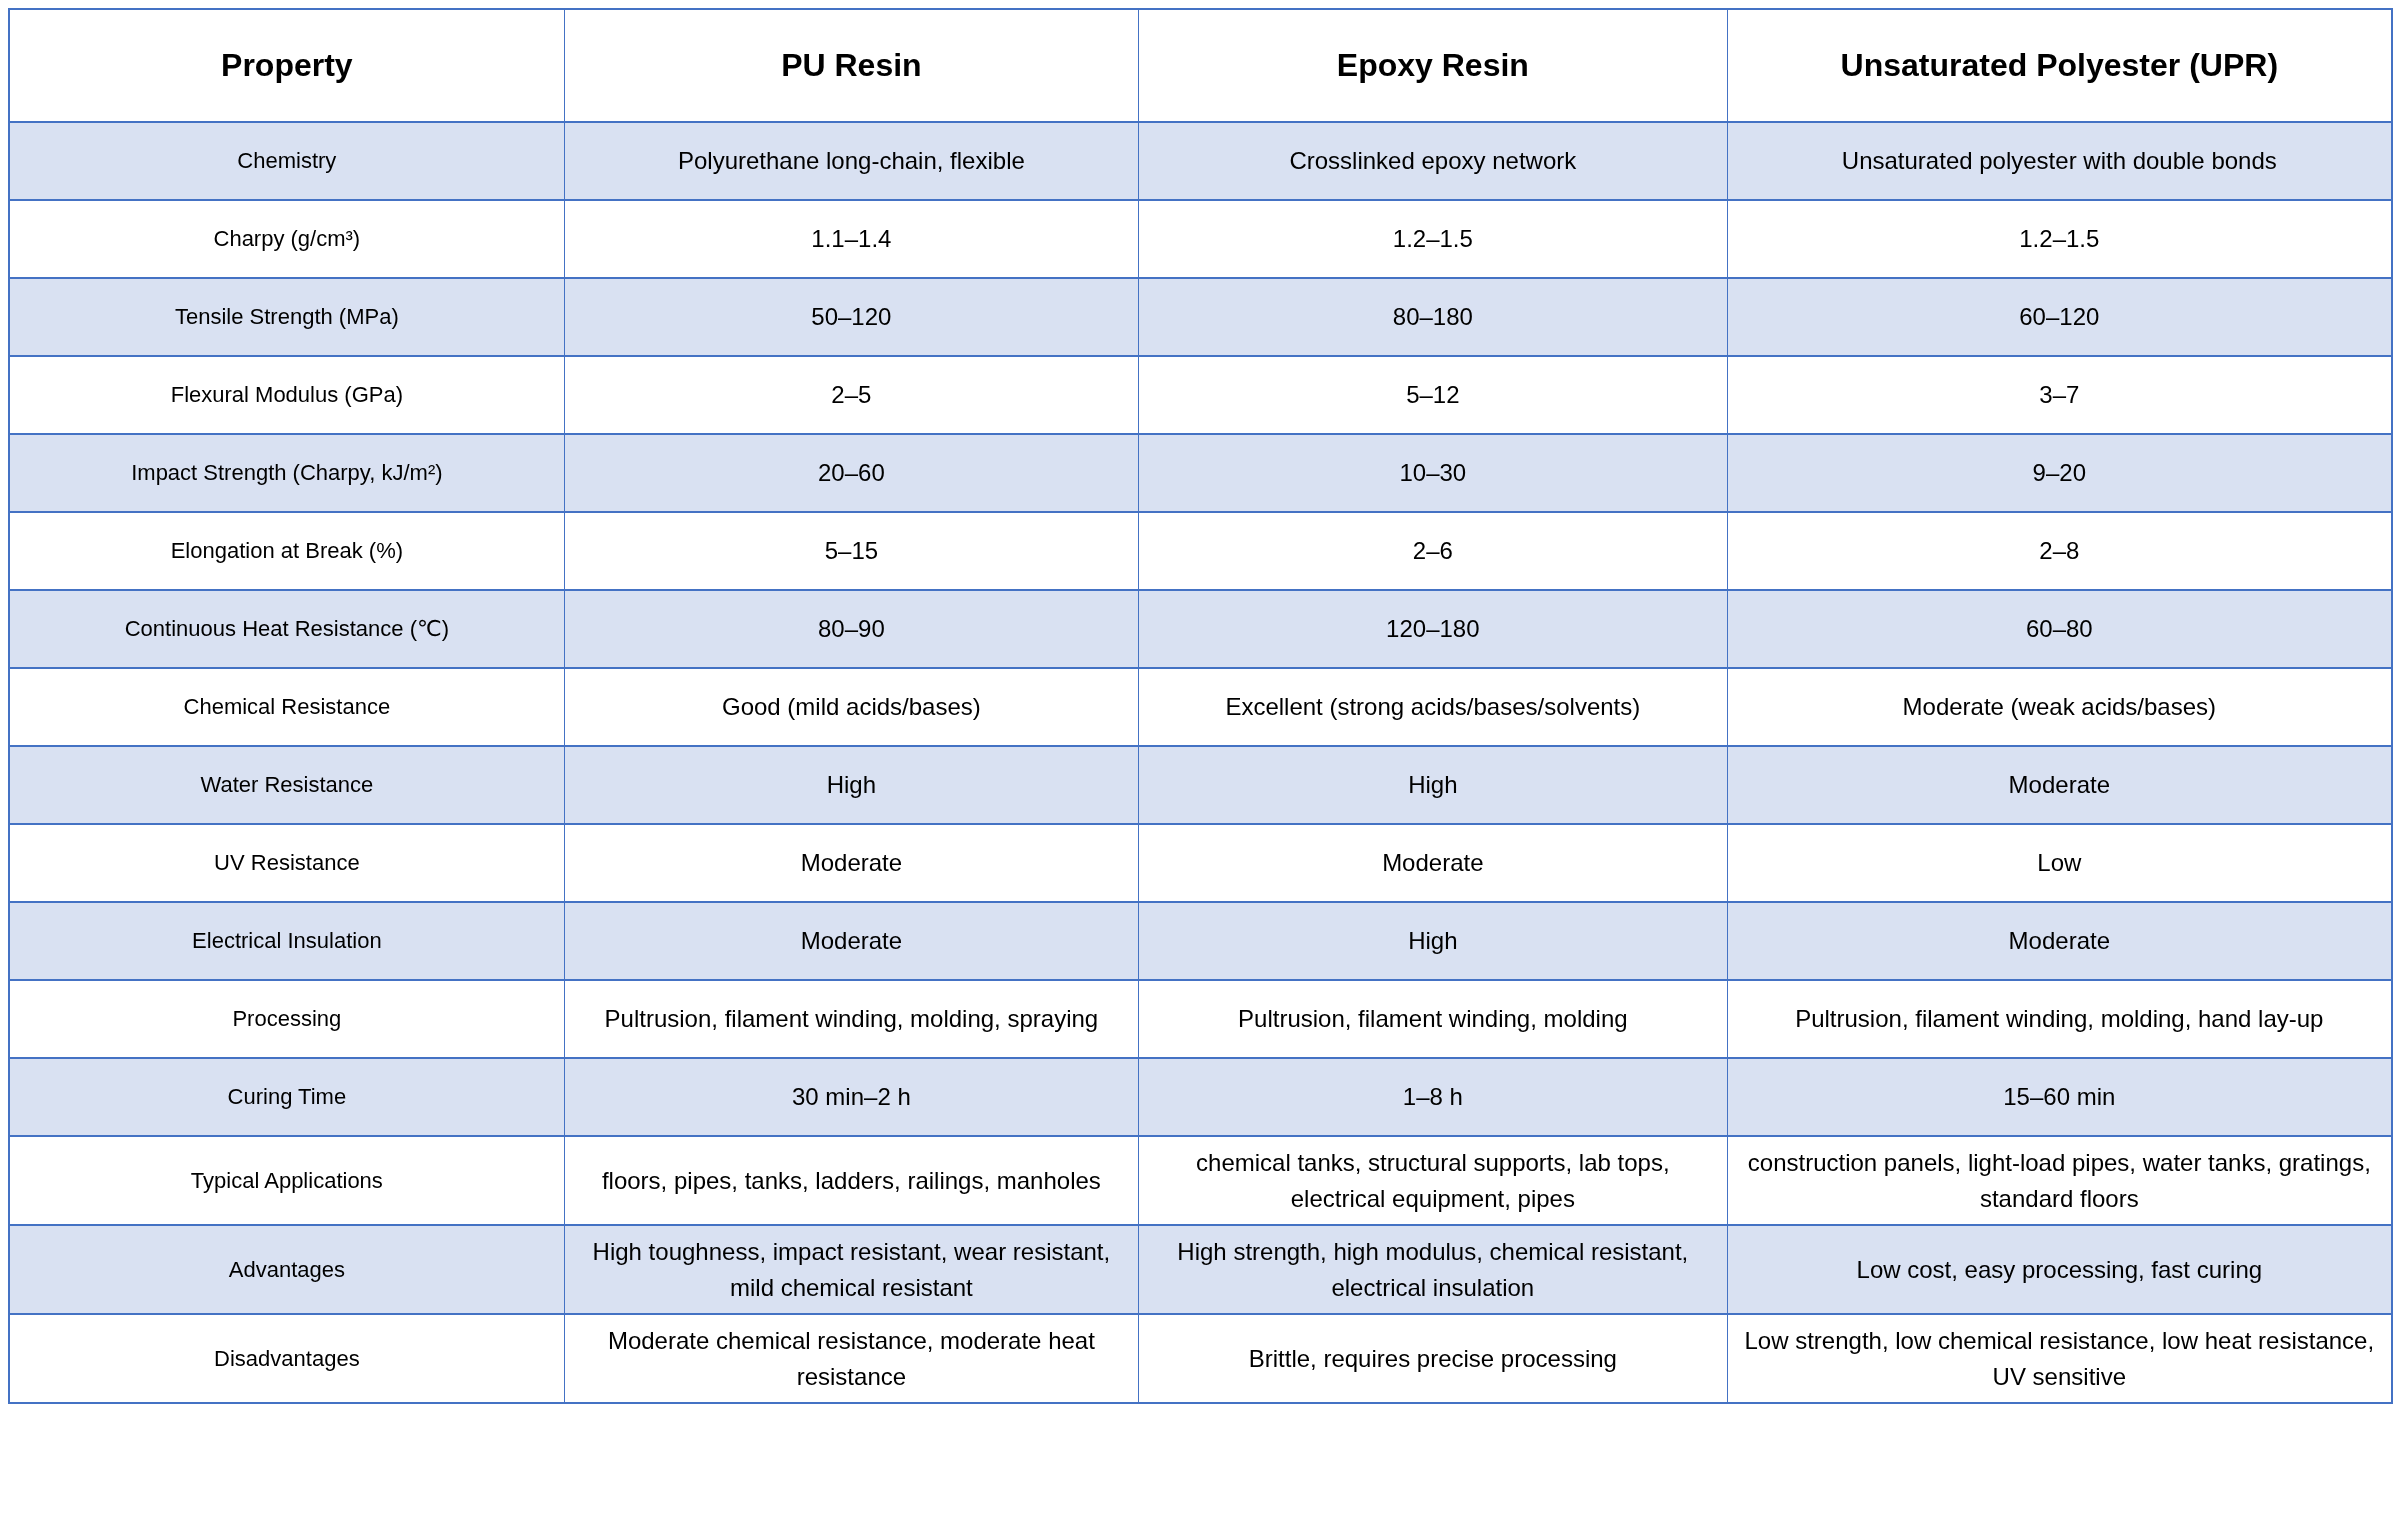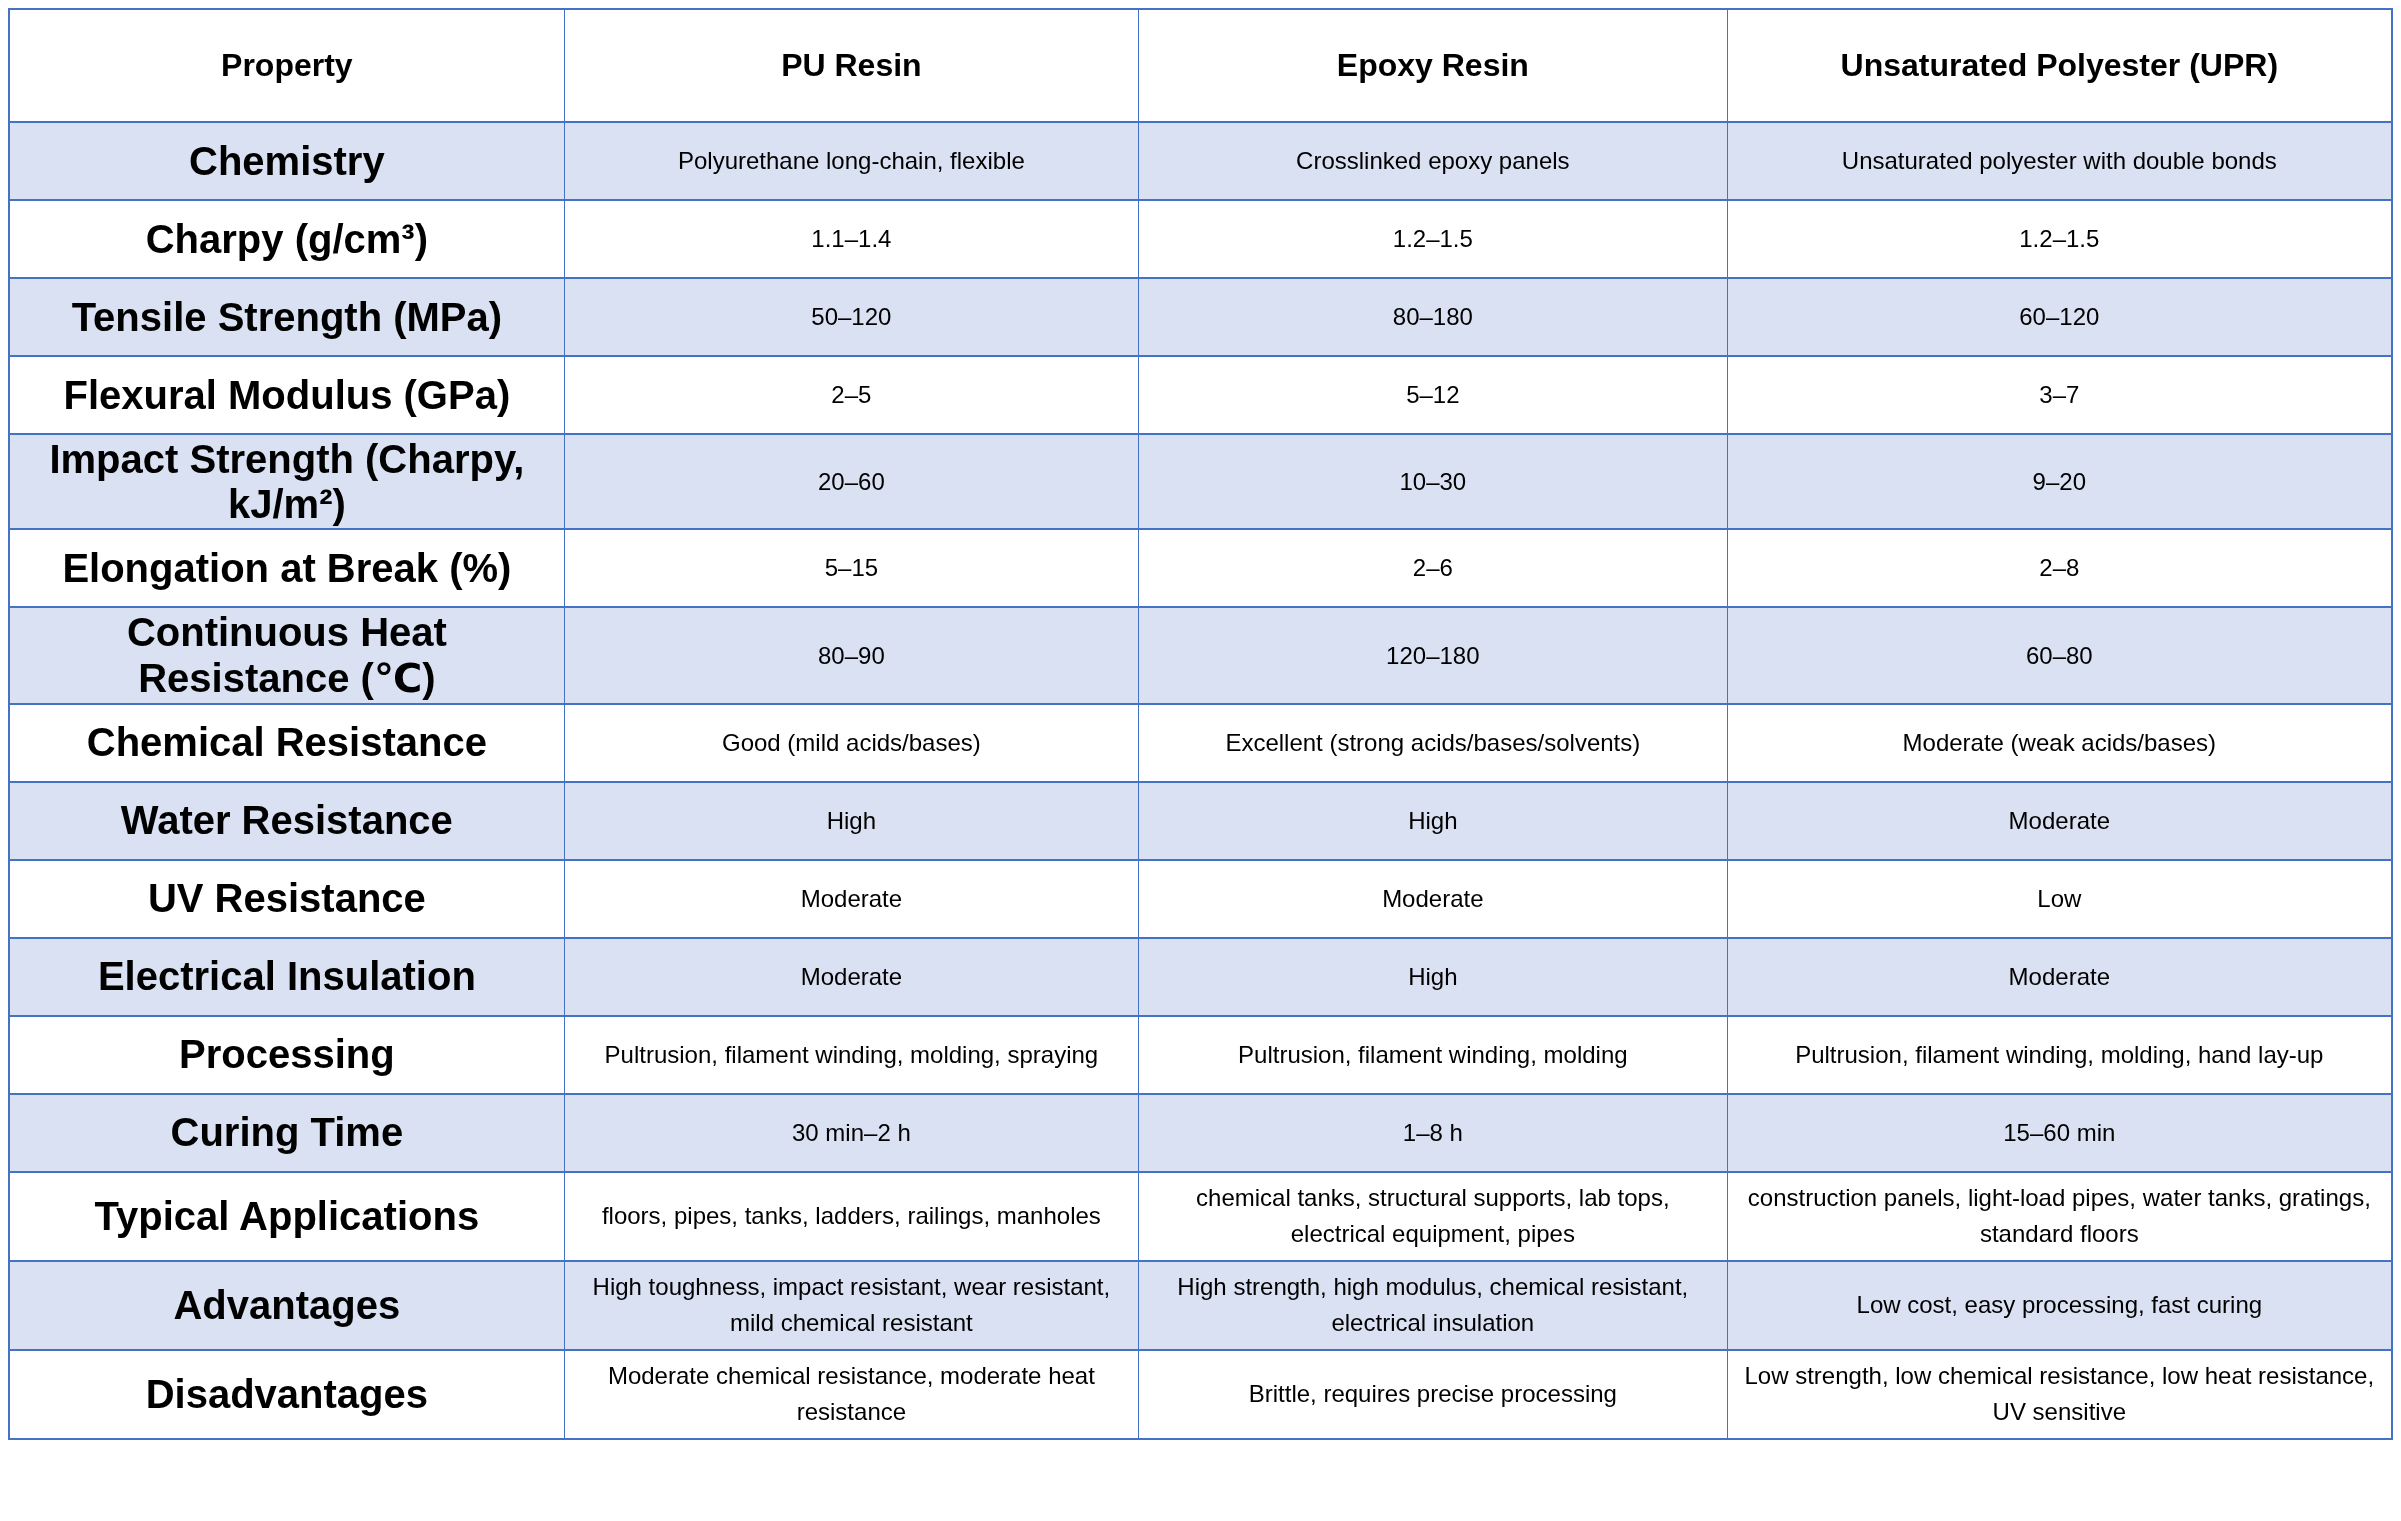--- a/index.html
+++ b/index.html
@@ -42,22 +42,22 @@
   thead th {
     font-size: 32px;
     font-weight: bold;
     border-bottom-width: 5.2px;
   }
   tbody tr { height: 78px; background: #ffffff; }
   tbody tr.tall { height: 89px; }
   tbody tr:nth-child(odd) { background: #D9E1F2; }
 
   td.prop {
-    font-size: 40px;
-    font-weight: bold;
+    font-size: 22px;
+    font-weight: normal;
   }
   td.val {
     font-size: 24px;
     font-weight: normal;
     line-height: 1.5;
     margin-top: 32px;
   }
 </style>
 </head>
 <body>
@@ -75,21 +75,21 @@
         <th>Property</th>
         <th>PU Resin</th>
         <th>Epoxy Resin</th>
         <th>Unsaturated Polyester (UPR)</th>
       </tr>
     </thead>
     <tbody>
       <tr>
         <td class="prop">Chemistry</td>
         <td class="val">Polyurethane long-chain, flexible</td>
-        <td class="val">Crosslinked epoxy panels</td>
+        <td class="val">Crosslinked epoxy network</td>
         <td class="val">Unsaturated polyester with double bonds</td>
       </tr>
       <tr>
         <td class="prop">Charpy (g/cm³)</td>
         <td class="val">1.1–1.4</td>
         <td class="val">1.2–1.5</td>
         <td class="val">1.2–1.5</td>
       </tr>
       <tr>
         <td class="prop">Tensile Strength (MPa)</td>

